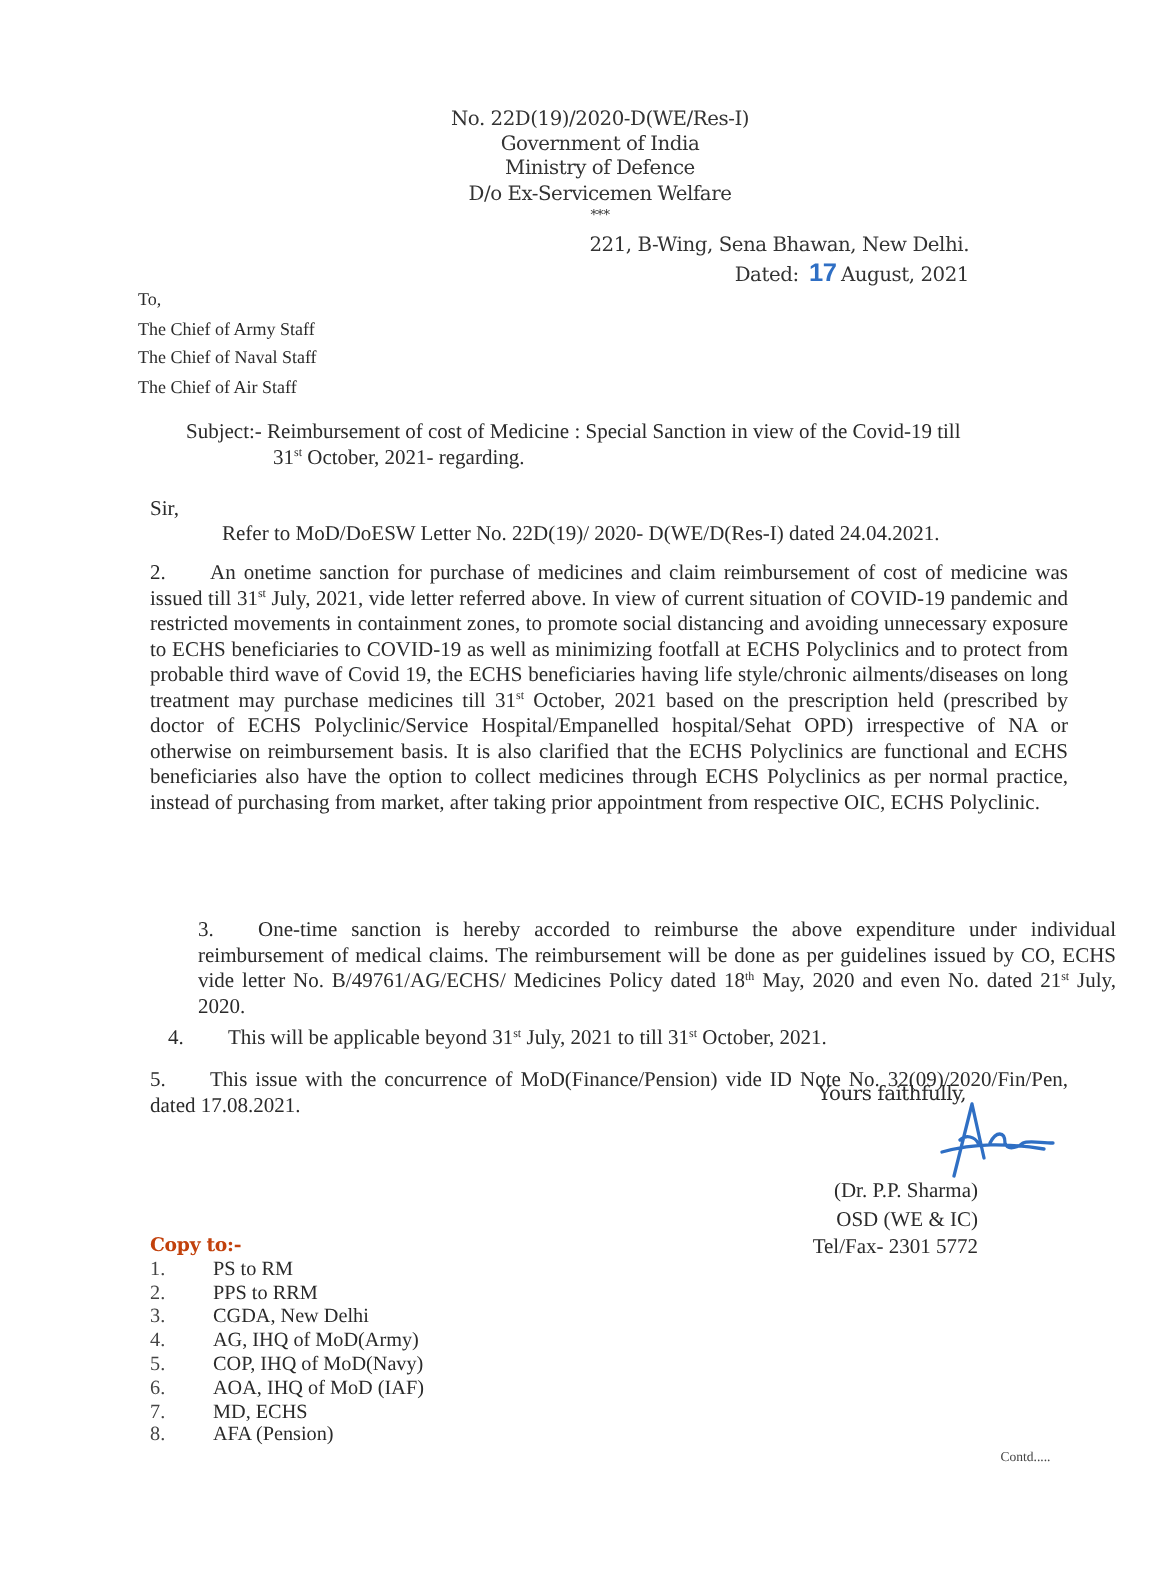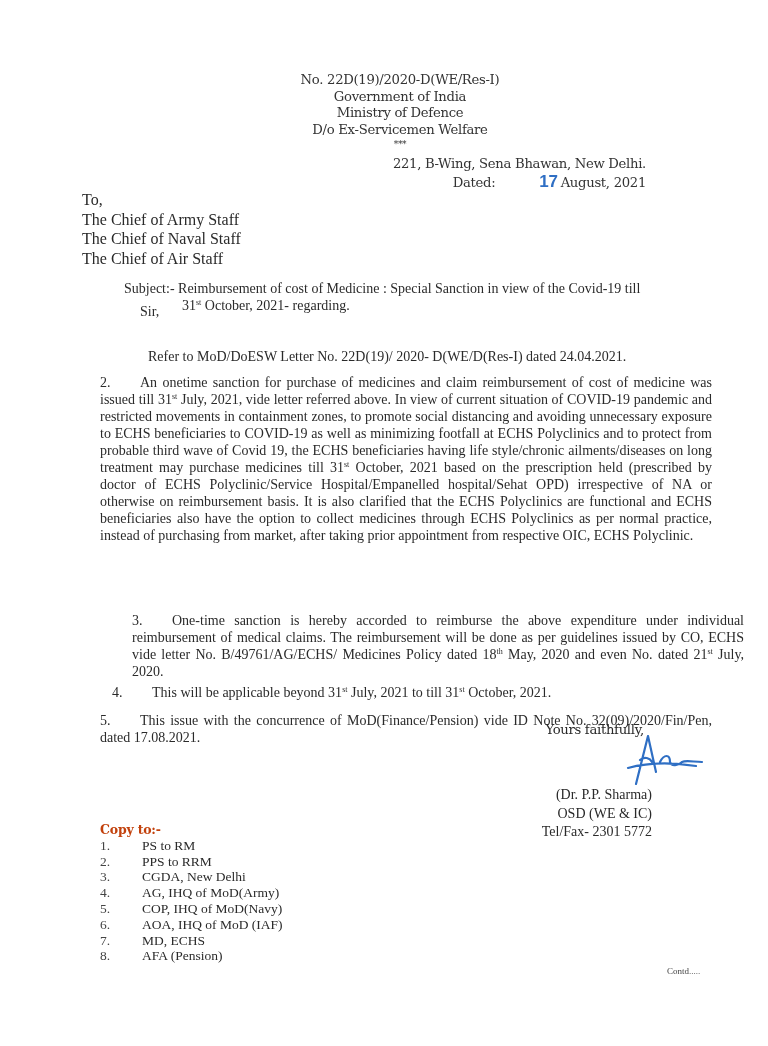--- a/index.html
+++ b/index.html
@@ -4,25 +4,25 @@
 <style>
   html, body { margin:0; padding:0; }
   body {
     width:768px; height:1046px; background:#ffffff; position:relative; overflow:hidden;
     font-family: "Liberation Serif", "DejaVu Serif", serif; color:#2a2a2a;
   }
   .page { position:absolute; left:0; top:0; width:700px; height:1046px; }
   .hdr-block { position:absolute; left:300px; top:72px; width:200px; text-align:center; font-size:13.2px; line-height:16.5px; font-family:"DejaVu Serif", serif; letter-spacing:-0.3px; color:#333; }
   .hdr-block .stars { font-size:9px; line-height:12px; }
   .addr { position:absolute; right:54px; top:155px; text-align:right; font-size:13.2px; line-height:18px; font-family:"DejaVu Serif", serif; letter-spacing:-0.3px; color:#333; }
-  .date-num { color:#2f6fc4; font-family:"Liberation Sans", sans-serif; font-weight:bold; font-size:17px; padding:0 3px;margin-left:37px; }
-  .to-block { position:absolute; left:82px; top:190px; font-size:16px; line-height:19.5px; }
+  .date-num { color:#2f6fc4; font-family:"Liberation Sans", sans-serif; font-weight:bold; font-size:17px; padding:0 3px; }
+  .to-block { position:absolute; left:92px; top:190px; font-size:12px; line-height:19.5px; }
   .subject { position:absolute; left:100px; top:280px; width:612px; font-size:14px; line-height:17px;margin-left:24px; }
   .subject .line2 { padding-left:58px; display:block; }
-  .sir { position:absolute; left:100px; top:304px; font-size:14px;margin-left:40px; }
+  .sir { position:absolute; left:100px; top:332px; font-size:14px; }
   .para { position:absolute; left:100px; width:612px; font-size:14px; line-height:17px; text-align:justify; }
   .para .num { display:inline-block; width:40px; }
   .p1 { top:348px; padding-left:48px; width:564px; }
   .p2 { top:374px; }
   .p3 { top:612px;margin-left:32px; }
   .p4 { top:684px;margin-left:12px; }
   .p5 { top:712px; }
   sup { font-size:8px; vertical-align:5px; line-height:0; }
   .closing { position:absolute; right:56px; top:720px; text-align:right; font-size:14px; line-height:19px; }
   .closing .yf { font-family:"DejaVu Serif", serif; font-size:13.2px; letter-spacing:-0.3px; }

